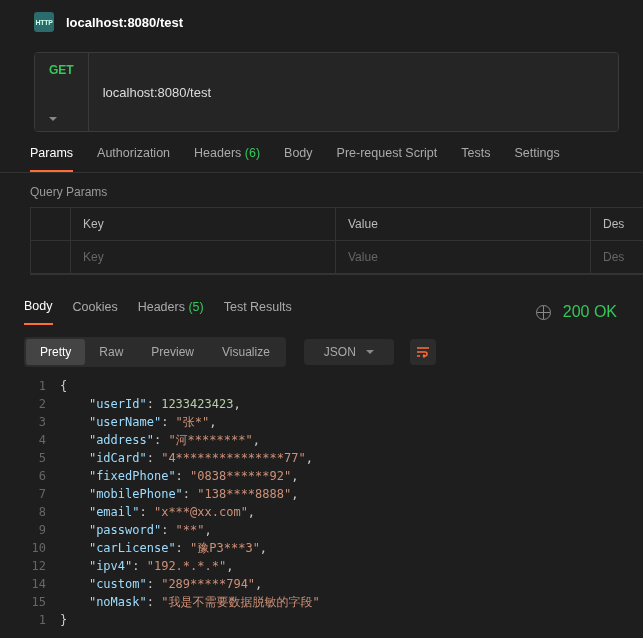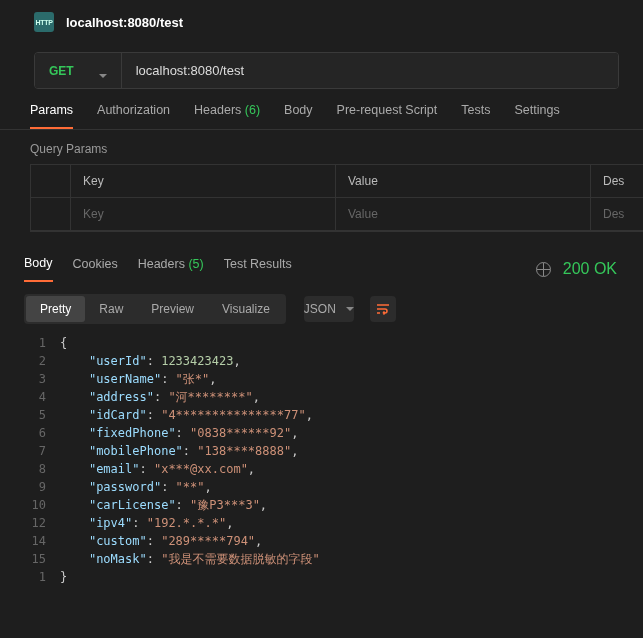--- a/index.html
+++ b/index.html
@@ -39,28 +39,29 @@
 .request-row {
   display: flex;
   margin: 8px 24px 0 34px;
   border: 1px solid #3a3a3a;
   border-radius: 4px;
   overflow: hidden;
   align-items: stretch;
 }
 .method {
   display: flex;
-  align-items: flex-end;
-  gap: 25px;
+  align-items: flex-start;
+  gap: 40px;
   padding: 10px 14px;
   border-right: 1px solid #3a3a3a;
   color: #35c75a;
   font-weight: 600;
   font-size: 12px;
   background: #252525;
+  flex-direction: column;
 }
 .chevron {
   display: inline-block;
   width: 0; height: 0;
   border-left: 4px solid transparent;
   border-right: 4px solid transparent;
   border-top: 4px solid #888;
 }
 .url-input {
   flex: 1;
@@ -177,21 +178,21 @@
   padding: 6px 14px;
   border-radius: 3px;
   color: #aaa;
   cursor: pointer;
 }
 .view-btn.active { background: #444; color: #fff; }
 .fmt-select {
   margin-left: 10px;
   background: #2c2c2c;
   border-radius: 4px;
-  padding: 6px 0;
+  padding: 6px 20px;
   color: #aaa;
   display: flex;
   align-items: center;
   gap: 10px;
 }
 .wrap-btn {
   margin-left: 8px;
   width: 26px; height: 26px;
   background: #2c2c2c;
   border-radius: 4px;

